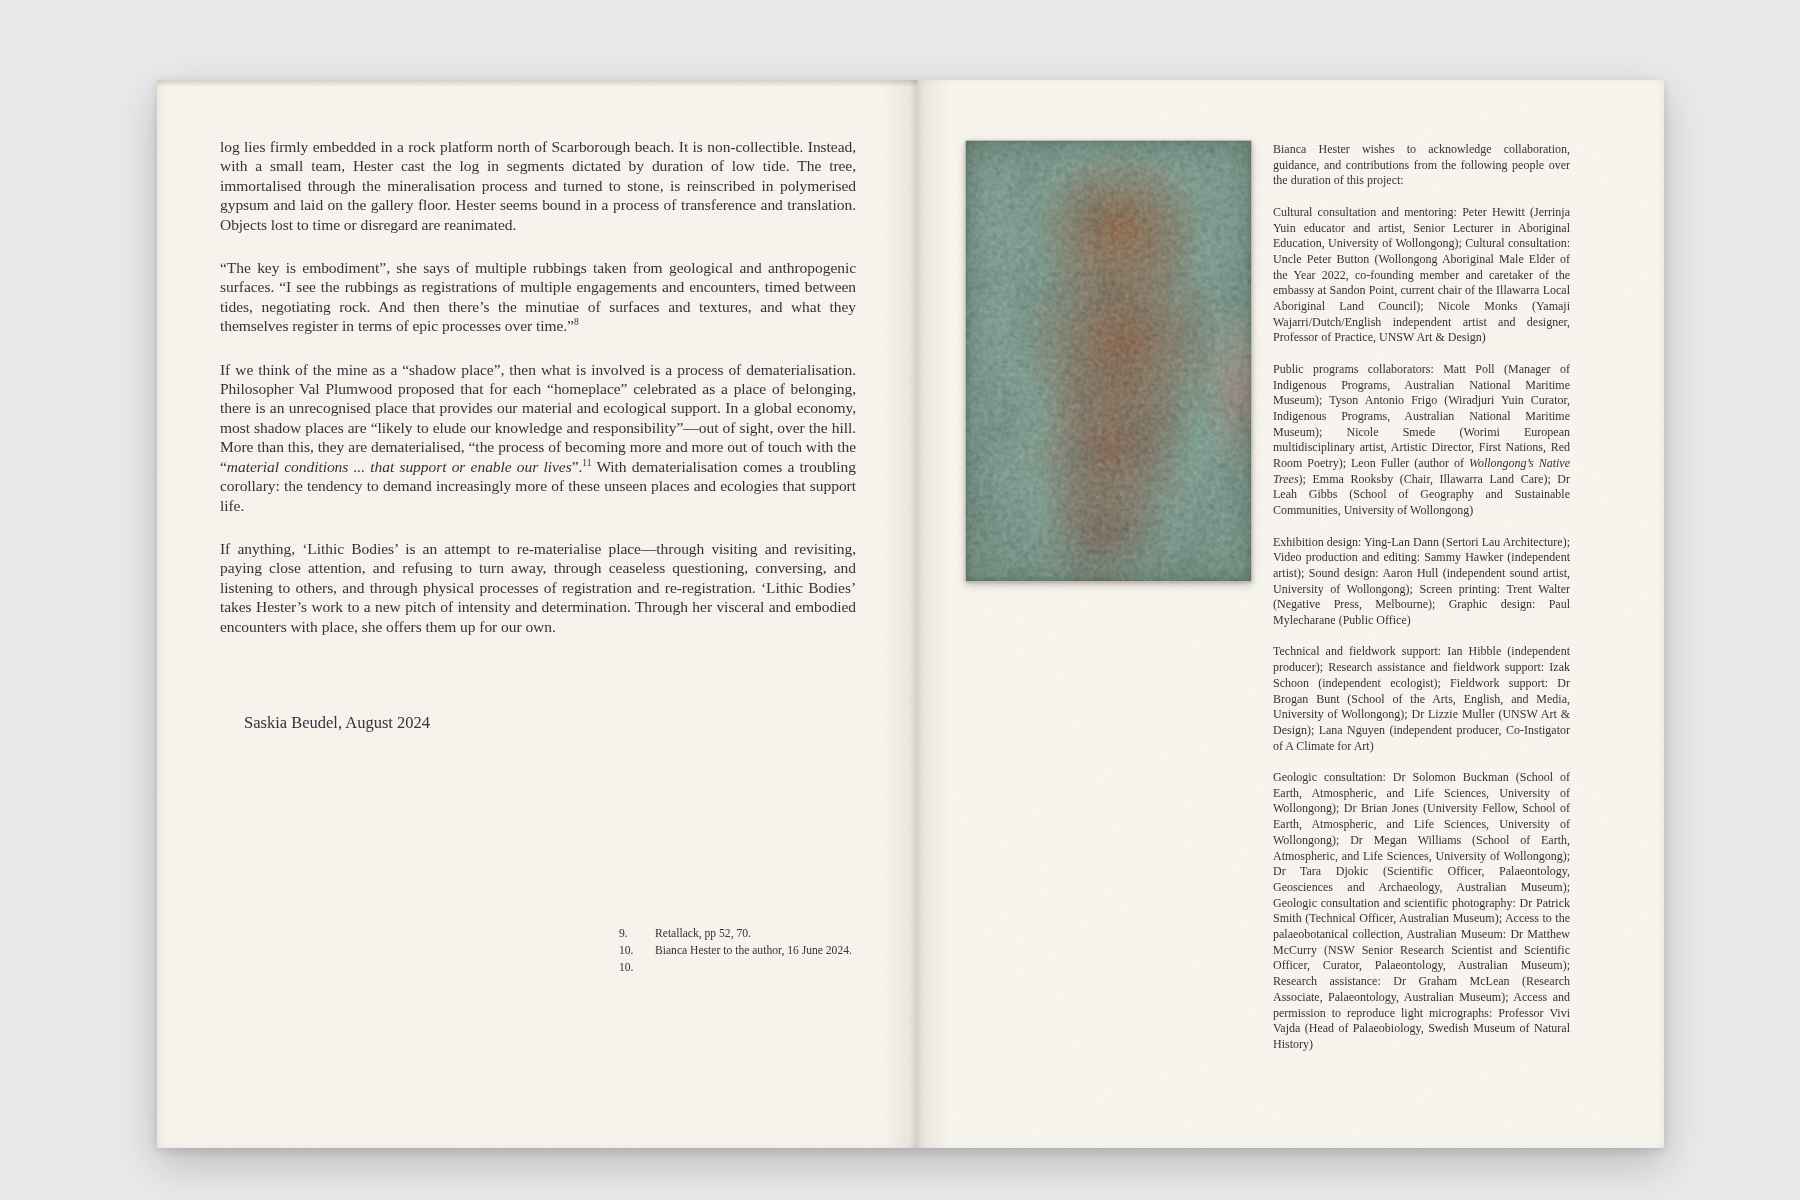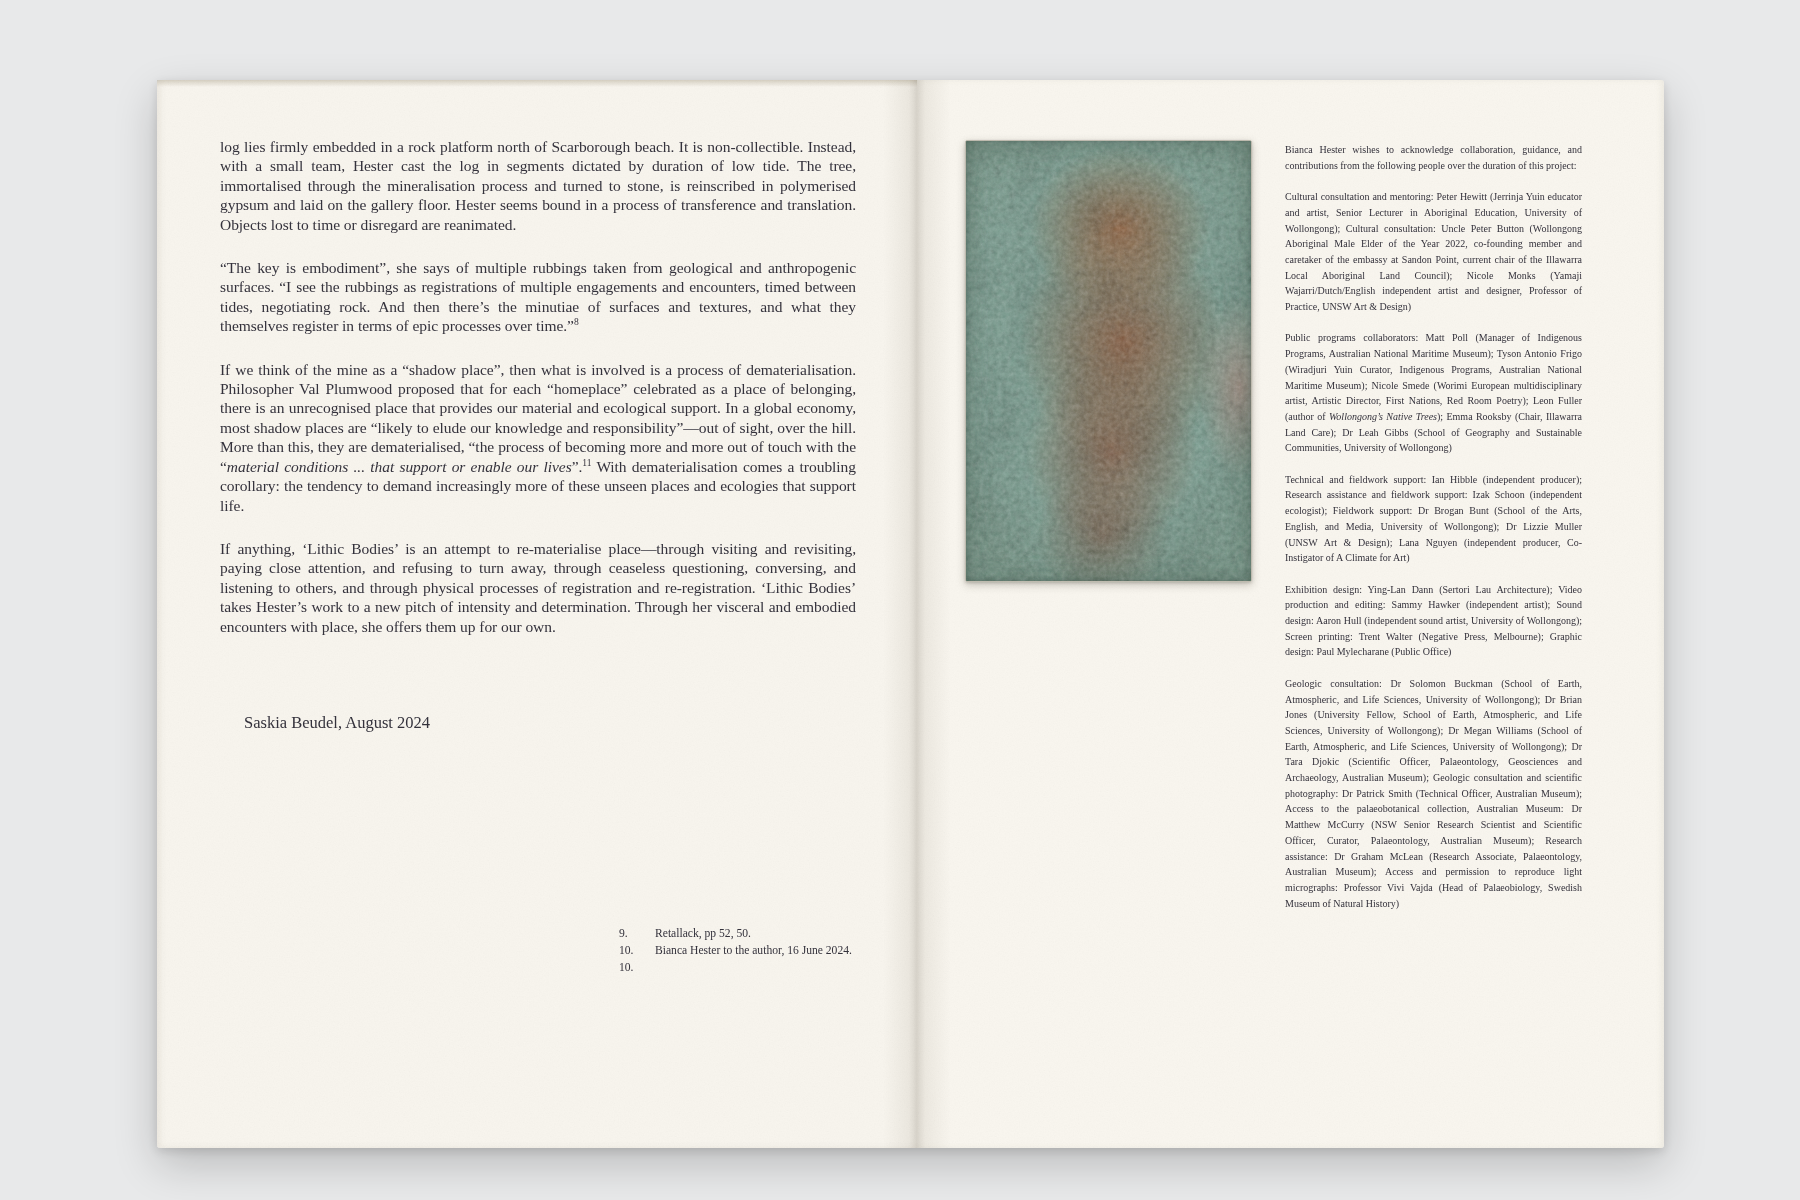--- a/index.html
+++ b/index.html
@@ -88,22 +88,22 @@
   }
   .artwork svg.tex{position:absolute;inset:0;width:100%;height:100%;}
   .tex-blotch{mix-blend-mode:multiply;opacity:.38;}
   .tex-dark{mix-blend-mode:multiply;opacity:.5;}
   .tex-light{mix-blend-mode:screen;opacity:.3;}
   .art-inner-shadow{
     position:absolute;inset:0;pointer-events:none;
     box-shadow:inset 0 0 28px rgba(45,62,52,.35),inset 0 0 4px rgba(45,62,52,.3);
   }
   .ack{
-    position:absolute;left:368px;top:62px;width:297px;
-    font-size:10px;line-height:15.7px;
+    position:absolute;left:356px;top:62px;width:297px;
+    font-size:12px;line-height:15.7px;
   }
   .ack p{margin:0 0 15.7px;text-align:justify;}
 </style>
 </head>
 <body>
 
 <svg width="0" height="0" style="position:absolute" aria-hidden="true">
   <defs>
     <filter id="blotch" x="0" y="0" width="100%" height="100%">
       <feTurbulence type="fractalNoise" baseFrequency="0.02 0.016" numOctaves="3" seed="11"></feTurbulence>
@@ -137,21 +137,21 @@
 
         <p><span>If anything, ‘Lithic Bodies’ is an attempt to re-materialise place—through visiting and revisiting, paying close attention, and refusing to turn away, through ceaseless questioning, conversing, and listening to others, and through physical processes of registration and re-registration. ‘Lithic Bodies’ takes Hester’s work to a new pitch of intensity and determination. Through her visceral and embodied encounters with place, she offers them up for our own.</span></p>
       </div>
 
     <div class="signature">Saskia Beudel, August 2024</div>
 
     <div class="footnotes">
 
         <div class="fn">
           <span class="fn-num">9.</span>
-          <span class="fn-text"><span>Retallack, pp 52, 50.</span></span>
+          <span class="fn-text"><span>Retallack, pp 52, 70.</span></span>
         </div>
 
         <div class="fn">
           <span class="fn-num">10.</span>
           <span class="fn-text"><span>Bianca Hester to the author, 16 June 2024.</span></span>
         </div>
 
         <div class="fn">
           <span class="fn-num">10.</span>
         </div>
@@ -175,23 +175,23 @@
 
     <div class="ack">
 
         <p><span>Bianca Hester wishes to acknowledge collaboration, guidance, and contributions from the following people over the duration of this project:</span></p>
 
 
         <p><span>Cultural consultation and mentoring: Peter Hewitt (Jerrinja Yuin educator and artist, Senior Lecturer in Aboriginal Education, University of Wollongong); Cultural consultation: Uncle Peter Button (Wollongong Aboriginal Male Elder of the Year 2022, co-founding member and caretaker of the embassy at Sandon Point, current chair of the Illawarra Local Aboriginal Land Council); Nicole Monks (Yamaji Wajarri/Dutch/English independent artist and designer, Professor of Practice, UNSW Art &amp; Design)</span></p>
 
         <p><span>Public programs collaborators: Matt Poll (Manager of Indigenous Programs, Australian National Maritime Museum); Tyson Antonio Frigo (Wiradjuri Yuin Curator, Indigenous Programs, Australian National Maritime Museum); Nicole Smede (Worimi European multidisciplinary artist, Artistic Director, First Nations, Red Room Poetry); Leon Fuller (author of </span><span class="it">Wollongong’s Native Trees</span><span>); Emma Rooksby (Chair, Illawarra Land Care); Dr Leah Gibbs (School of Geography and Sustainable Communities, University of Wollongong)</span></p>
 
+        <p><span>Exhibition design: Ying-Lan Dann (Sertori Lau Architecture); Video production and editing: Sammy Hawker (independent artist); Sound design: Aaron Hull (independent sound artist, University of Wollongong); Screen printing: Trent Walter (Negative Press, Melbourne); Graphic design: Paul Mylecharane (Public Office)</span></p>
+
         <p><span>Technical and fieldwork support: Ian Hibble (independent producer); Research assistance and fieldwork support: Izak Schoon (independent ecologist); Fieldwork support: Dr Brogan Bunt (School of the Arts, English, and Media, University of Wollongong); Dr Lizzie Muller (UNSW Art &amp; Design); Lana Nguyen (independent producer, Co-Instigator of A Climate for Art)</span></p>
-
-        <p><span>Exhibition design: Ying-Lan Dann (Sertori Lau Architecture); Video production and editing: Sammy Hawker (independent artist); Sound design: Aaron Hull (independent sound artist, University of Wollongong); Screen printing: Trent Walter (Negative Press, Melbourne); Graphic design: Paul Mylecharane (Public Office)</span></p>
 
         <p><span>Geologic consultation: Dr Solomon Buckman (School of Earth, Atmospheric, and Life Sciences, University of Wollongong); Dr Brian Jones (University Fellow, School of Earth, Atmospheric, and Life Sciences, University of Wollongong); Dr Megan Williams (School of Earth, Atmospheric, and Life Sciences, University of Wollongong); Dr Tara Djokic (Scientific Officer, Palaeontology, Geosciences and Archaeology, Australian Museum); Geologic consultation and scientific photography: Dr Patrick Smith (Technical Officer, Australian Museum); Access to the palaeobotanical collection, Australian Museum: Dr Matthew McCurry (NSW Senior Research Scientist and Scientific Officer, Curator, Palaeontology, Australian Museum); Research assistance: Dr Graham McLean (Research Associate, Palaeontology, Australian Museum); Access and permission to reproduce light micrographs: Professor Vivi Vajda (Head of Palaeobiology, Swedish Museum of Natural History)</span></p>
       </div>
   </div>
 
   <div class="gutter"></div>
   <svg class="paper-grain">
       <rect width="100%" height="100%" filter="url(#paperGrain)"></rect>
     </svg>
 </div>

